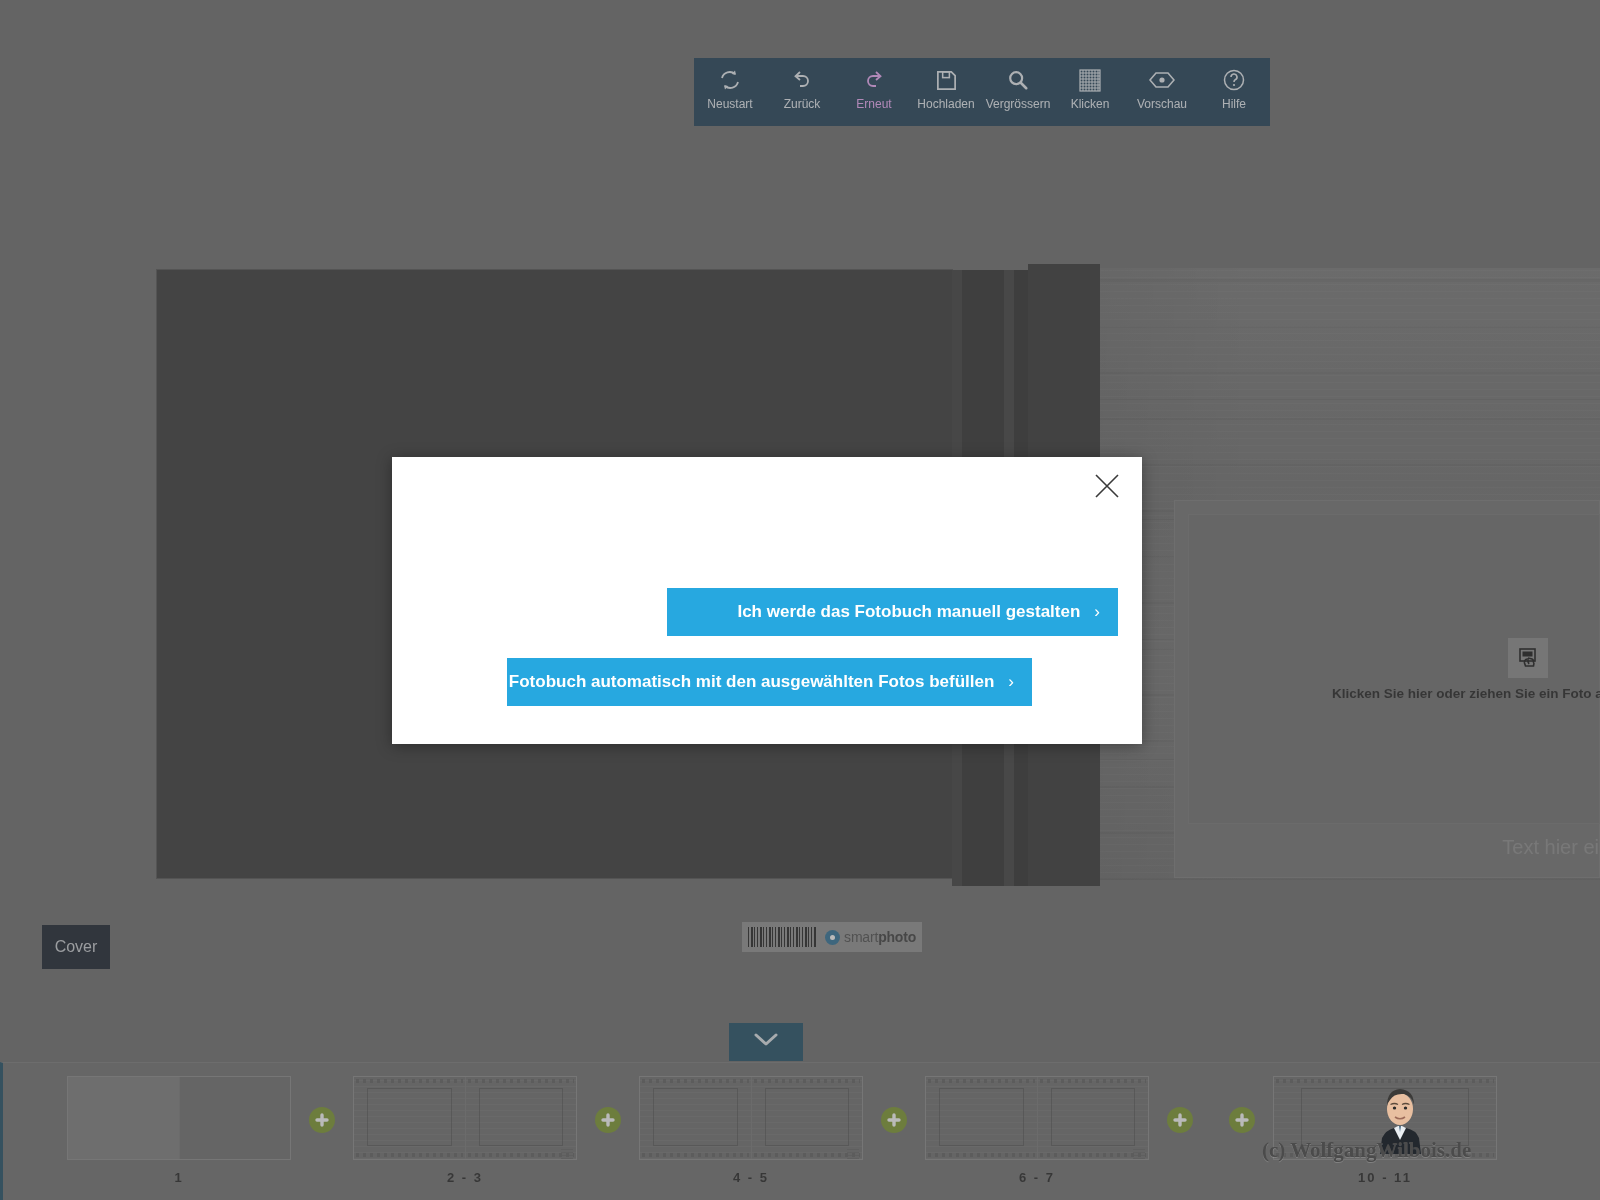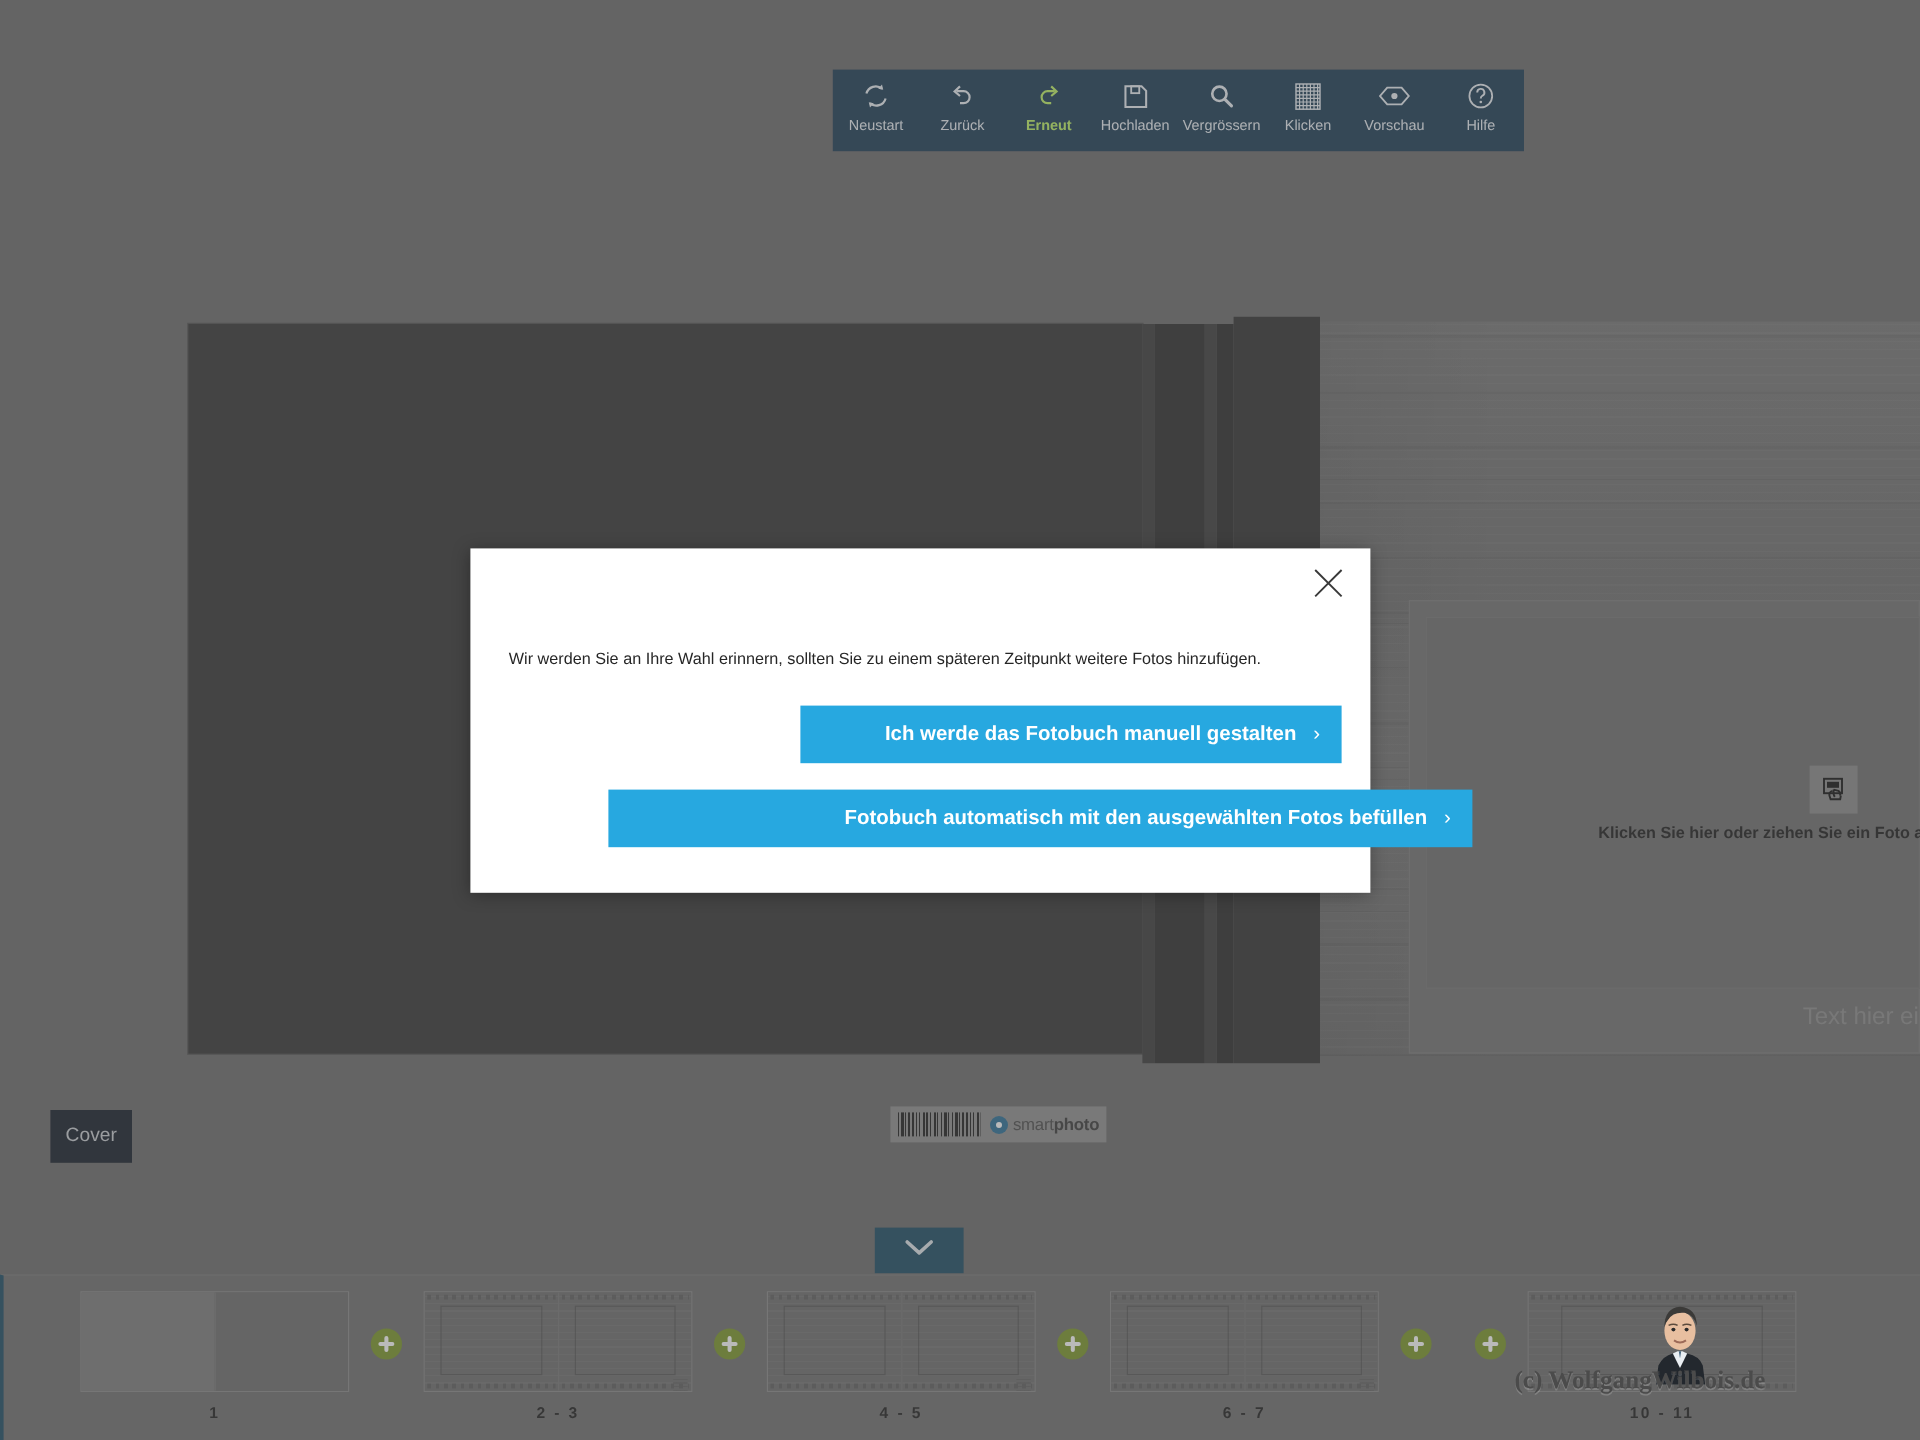--- a/index.html
+++ b/index.html
@@ -50,21 +50,21 @@
   }
   .tool {
     width: 70px;
     display: flex;
     flex-direction: column;
     align-items: center;
     gap: 4px;
     cursor: pointer;
     color: #e8eef3;
   }
-  .tool.disabled { color: #bef264; cursor: default; font-weight: bold; }
+  .tool.disabled { color: #f0abfc; cursor: default; }
   .tool .ico {
     height: 26px;
     display: flex; align-items: center; justify-content: center;
   }
   .tool .ico svg { display: block; }
   .tool .lbl { font-size: 12px; white-space: nowrap; }
 
   
   .canvas-area {
     position: absolute;
@@ -359,21 +359,21 @@
     font-weight: bold;
     display: flex;
     align-items: center;
     justify-content: flex-end;
     gap: 14px;
     padding-right: 18px;
     cursor: pointer;
   }
   .cta .chev { font-size: 17px; font-weight: normal; }
   .cta-1 { left: 275px; top: 131px; width: 451px; }
-  .cta-2 { left: 115px; top: 201px; width: 720px; }
+  .cta-2 { left: 115px; top: 201px; width: 525px; }
 
   
   .watermark {
     position: absolute;
     left: 1262px; top: 1138px;
     font-family: "Liberation Serif", serif;
     font-size: 21px;
     font-weight: bold;
     color: #4b4b4b;
     white-space: nowrap;
@@ -642,21 +642,20 @@
   <div class="dim"></div>
 
   <div class="modal">
     <div class="modal-close">
       <span>
         <svg width="30" height="30" viewBox="0 0 30 30">
           <path d="M4 4 L26 26 M26 4 L4 26" stroke="#3a3a3a" stroke-width="1.6"></path>
         </svg>
       </span>
     </div>
-    <div class="sub">Wir werden Sie an Ihre Wahl erinnern, sollten Sie zu einem späteren Zeitpunkt weitere Fotos hinzufügen.</div>
 
     <button class="cta cta-1">
       <span>Ich werde das Fotobuch manuell gestalten</span>
       <span class="chev">›</span>
     </button>
 
     <button class="cta cta-2">
       <span>Fotobuch automatisch mit den ausgewählten Fotos befüllen</span>
       <span class="chev">›</span>
     </button>

